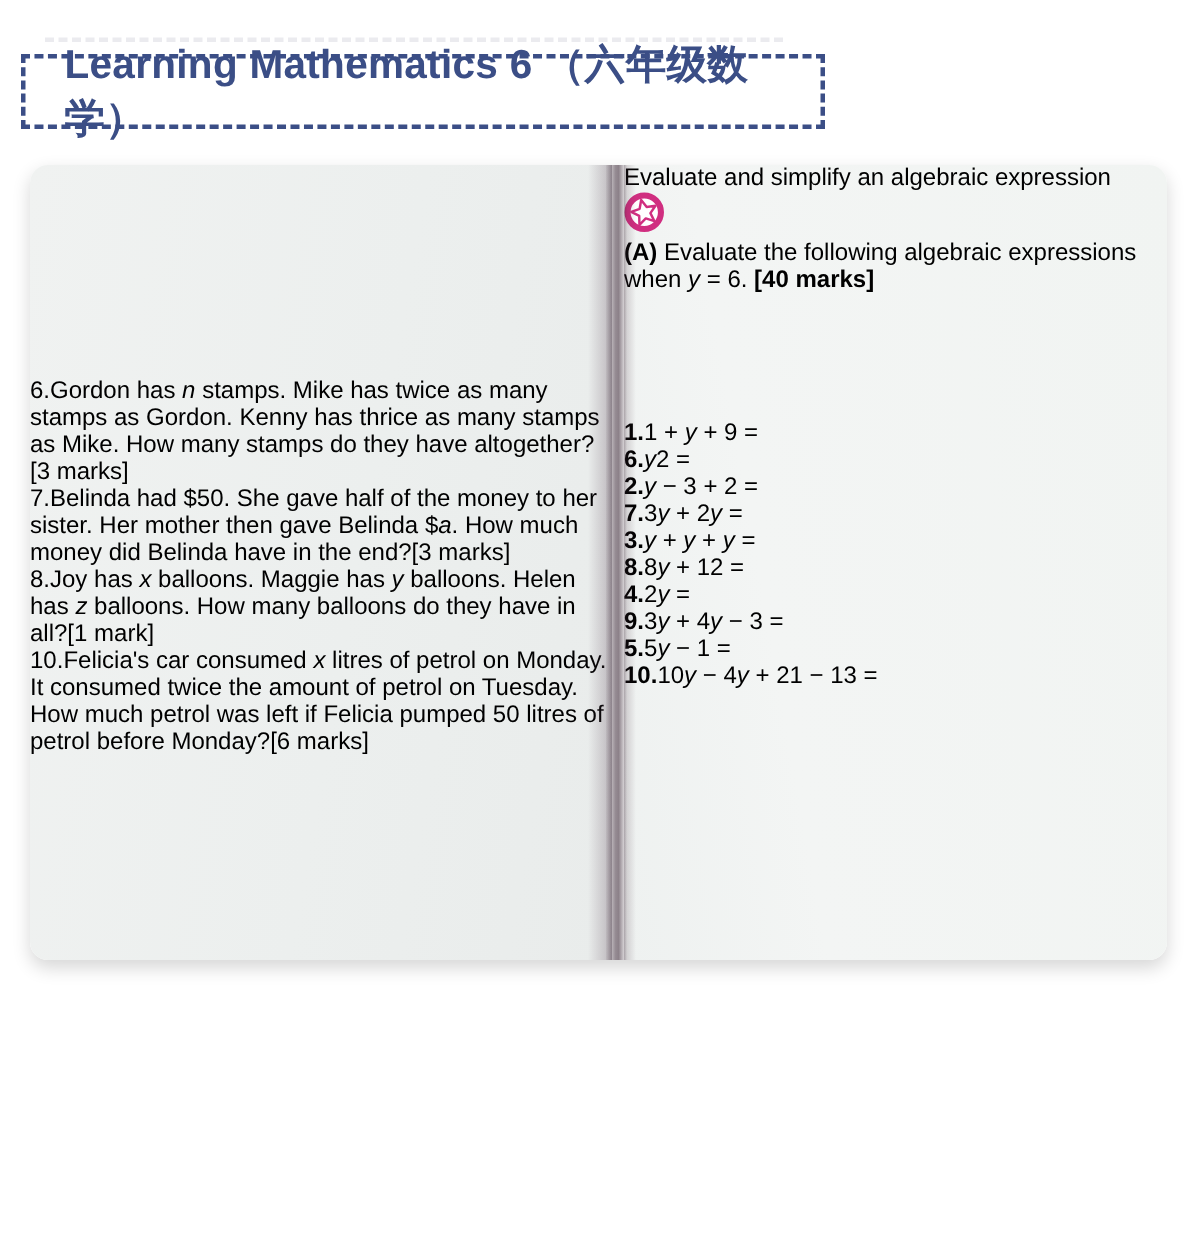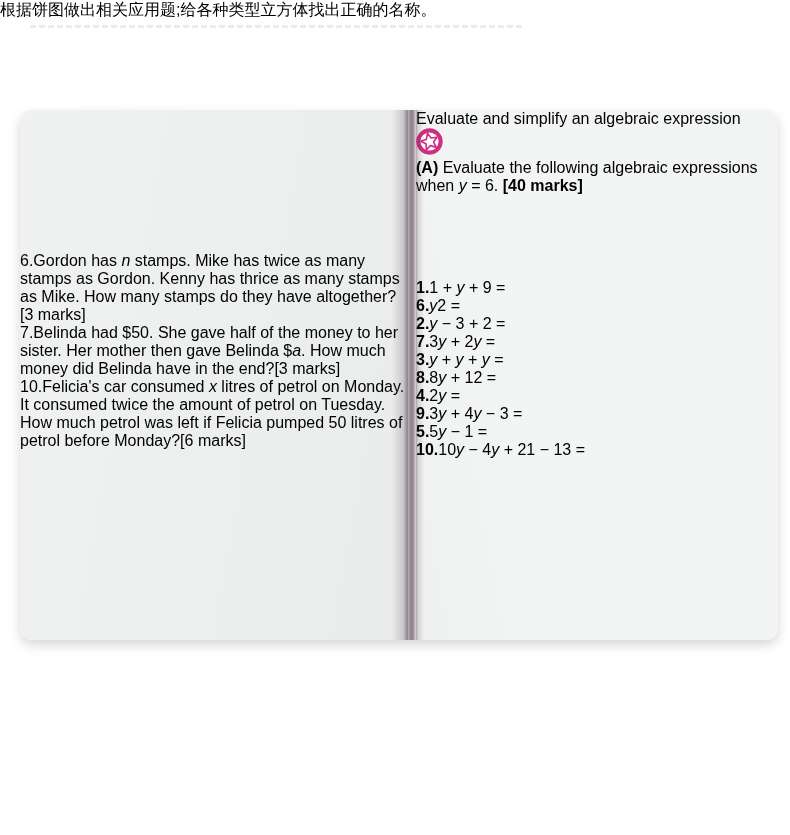--- a/index.html
+++ b/index.html
@@ -102,33 +102,37 @@
   .fold{position:absolute;left:258px;top:757px;width:21px;height:20px;z-index:2;
     background:linear-gradient(135deg,#2c4379,#1f3366);clip-path:polygon(0 0,100% 0,0 100%);}
 </style>
 </head>
 <body>
 
 <div class="canvas">
 
   <div class="top-frag"></div>
 
+  <div class="title-box">
+    <h1>Learning Mathematics 6 （六年级数学）</h1>
+  </div>
 
   <div class="book">
 
     <div class="page-left">
       <div class="band-l"></div>
       <div class="ghost" style="left:130px;top:95px;width:175px;height:36px;"></div>
       <div class="ghost" style="left:130px;top:170px;width:170px;height:24px;"></div>
       <div class="ghost" style="left:130px;top:253px;width:170px;height:28px;"></div>
       <div class="ghost" style="left:130px;top:345px;width:170px;height:26px;"></div>
       <div class="ghost" style="left:150px;top:422px;width:175px;height:28px;"></div>
       <div class="problems" id="left-problems">
           <div class="problem"><span class="pno">6.</span><span class="ptext">Gordon has <i>n</i> stamps. Mike has twice as many stamps as Gordon. Kenny has thrice as many stamps as Mike. How many stamps do they have altogether?</span><span class="pmarks"><span class="mline"></span><span class="mlabel">[3 marks]</span></span></div>
           <div class="problem"><span class="pno">7.</span><span class="ptext">Belinda had $50. She gave half of the money to her sister. Her mother then gave Belinda $<i>a</i>. How much money did Belinda have in the end?</span><span class="pmarks"><span class="mline"></span><span class="mlabel">[3 marks]</span></span></div>
+          <div class="problem"><span class="pno">8.</span><span class="ptext">Joy has <i>x</i> balloons. Maggie has <i>y</i> balloons. Helen has <i>z</i> balloons. How many balloons do they have in all?</span><span class="pmarks"><span class="mline"></span><span class="mlabel">[1 mark]</span></span></div>
           <div class="problem"><span class="pno">10.</span><span class="ptext">Felicia's car consumed <i>x</i> litres of petrol on Monday. It consumed twice the amount of petrol on Tuesday. How much petrol was left if Felicia pumped 50 litres of petrol before Monday?</span><span class="pmarks"><span class="mline"></span><span class="mlabel">[6 marks]</span></span></div>
         </div>
     </div>
 
     <div class="page-right">
       <div class="band-r"></div>
       <div class="topic-bar">
         <span>Evaluate and simplify an algebraic expression</span>
       </div>
       <span class="star">
@@ -168,16 +172,15 @@
             <div class="cell"><b class="cno">5.</b><span class="cexpr">5<i>y</i> − 1 =</span><span class="cline"></span></div>
             <div class="cell"><b class="cno">10.</b><span class="cexpr">10<i>y</i> − 4<i>y</i> + 21 − 13 =</span><span class="cline"></span></div>
           </div>
         </div>
     </div>
 
     <div class="spine"></div>
     <div class="spine-top"></div>
   </div>
 
-  <div class="caption">根据饼图做出相关应用题;给各种类型立方体找出正确的名称。</div>
 
 
 </div>
 
 </body></html>

